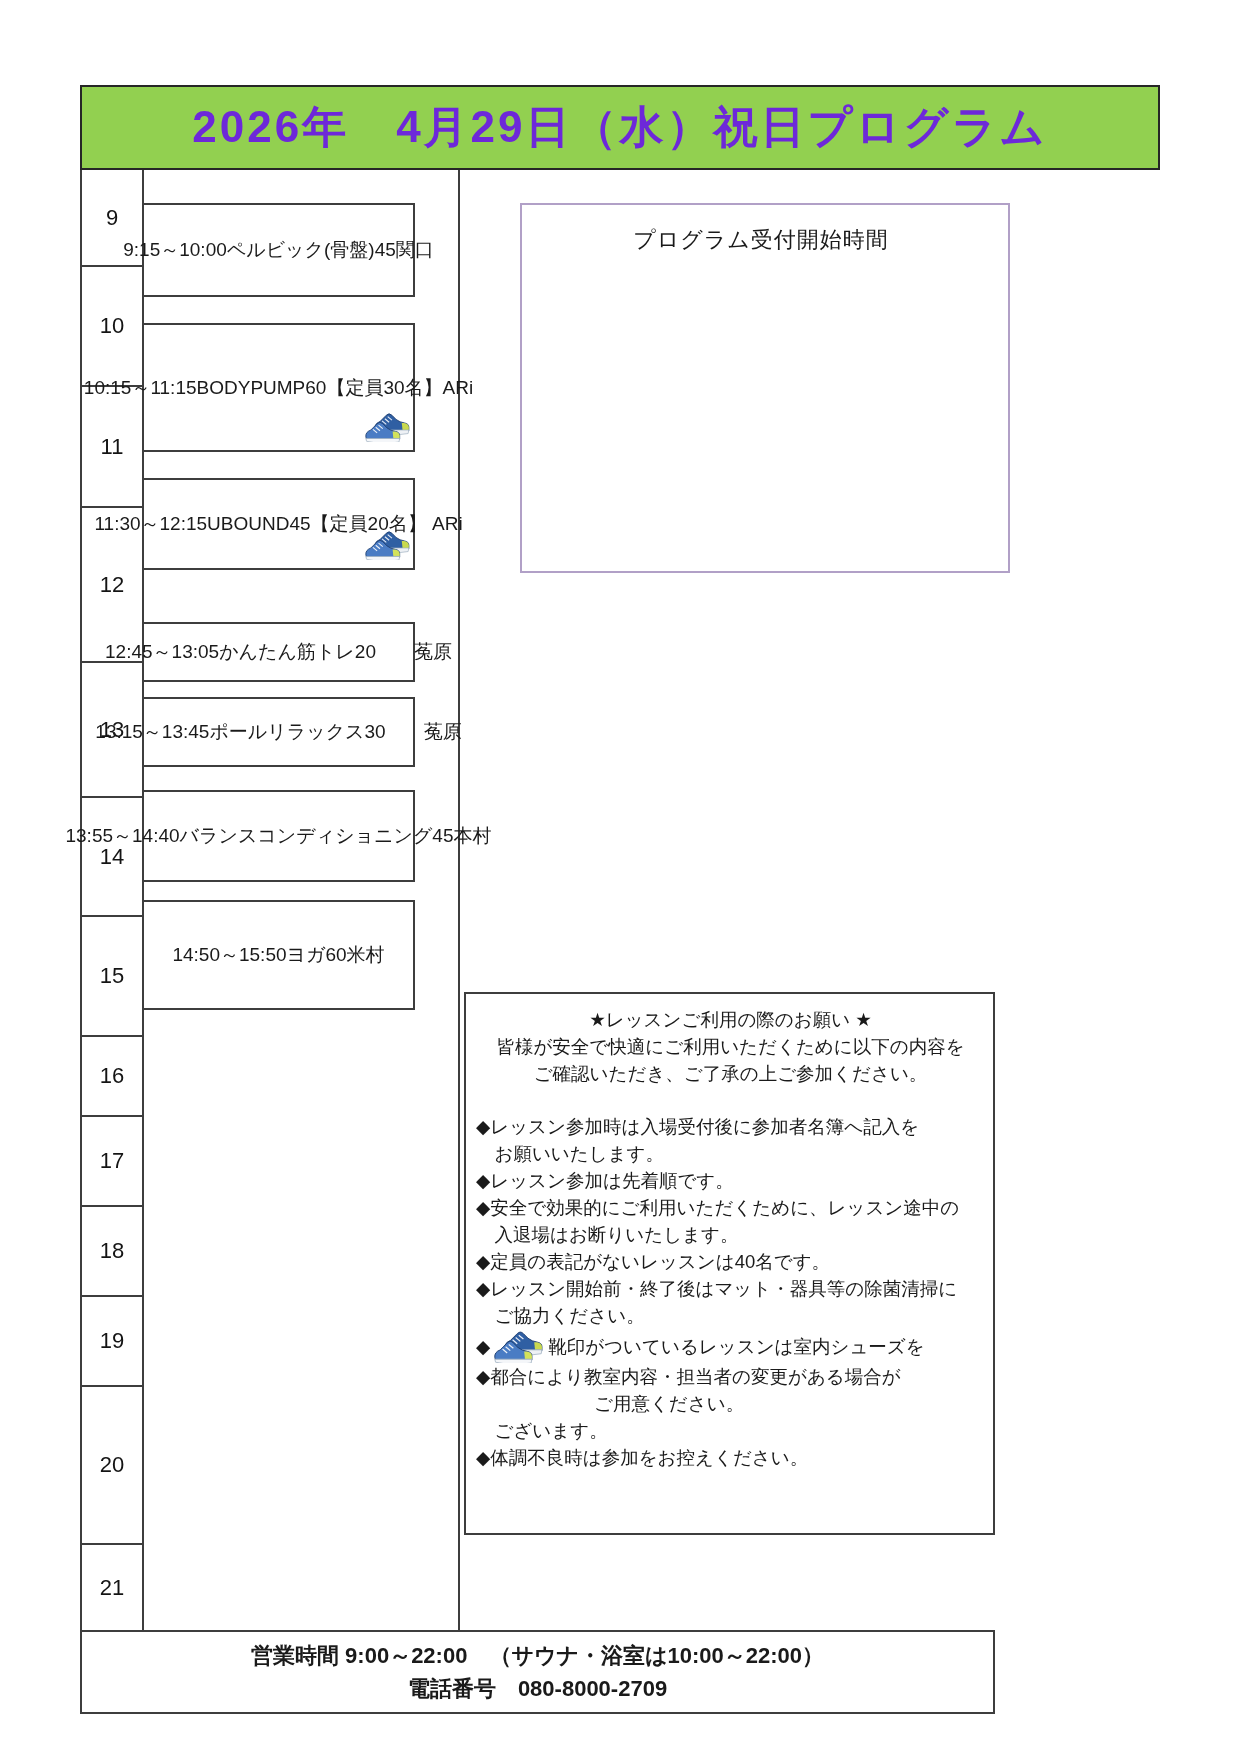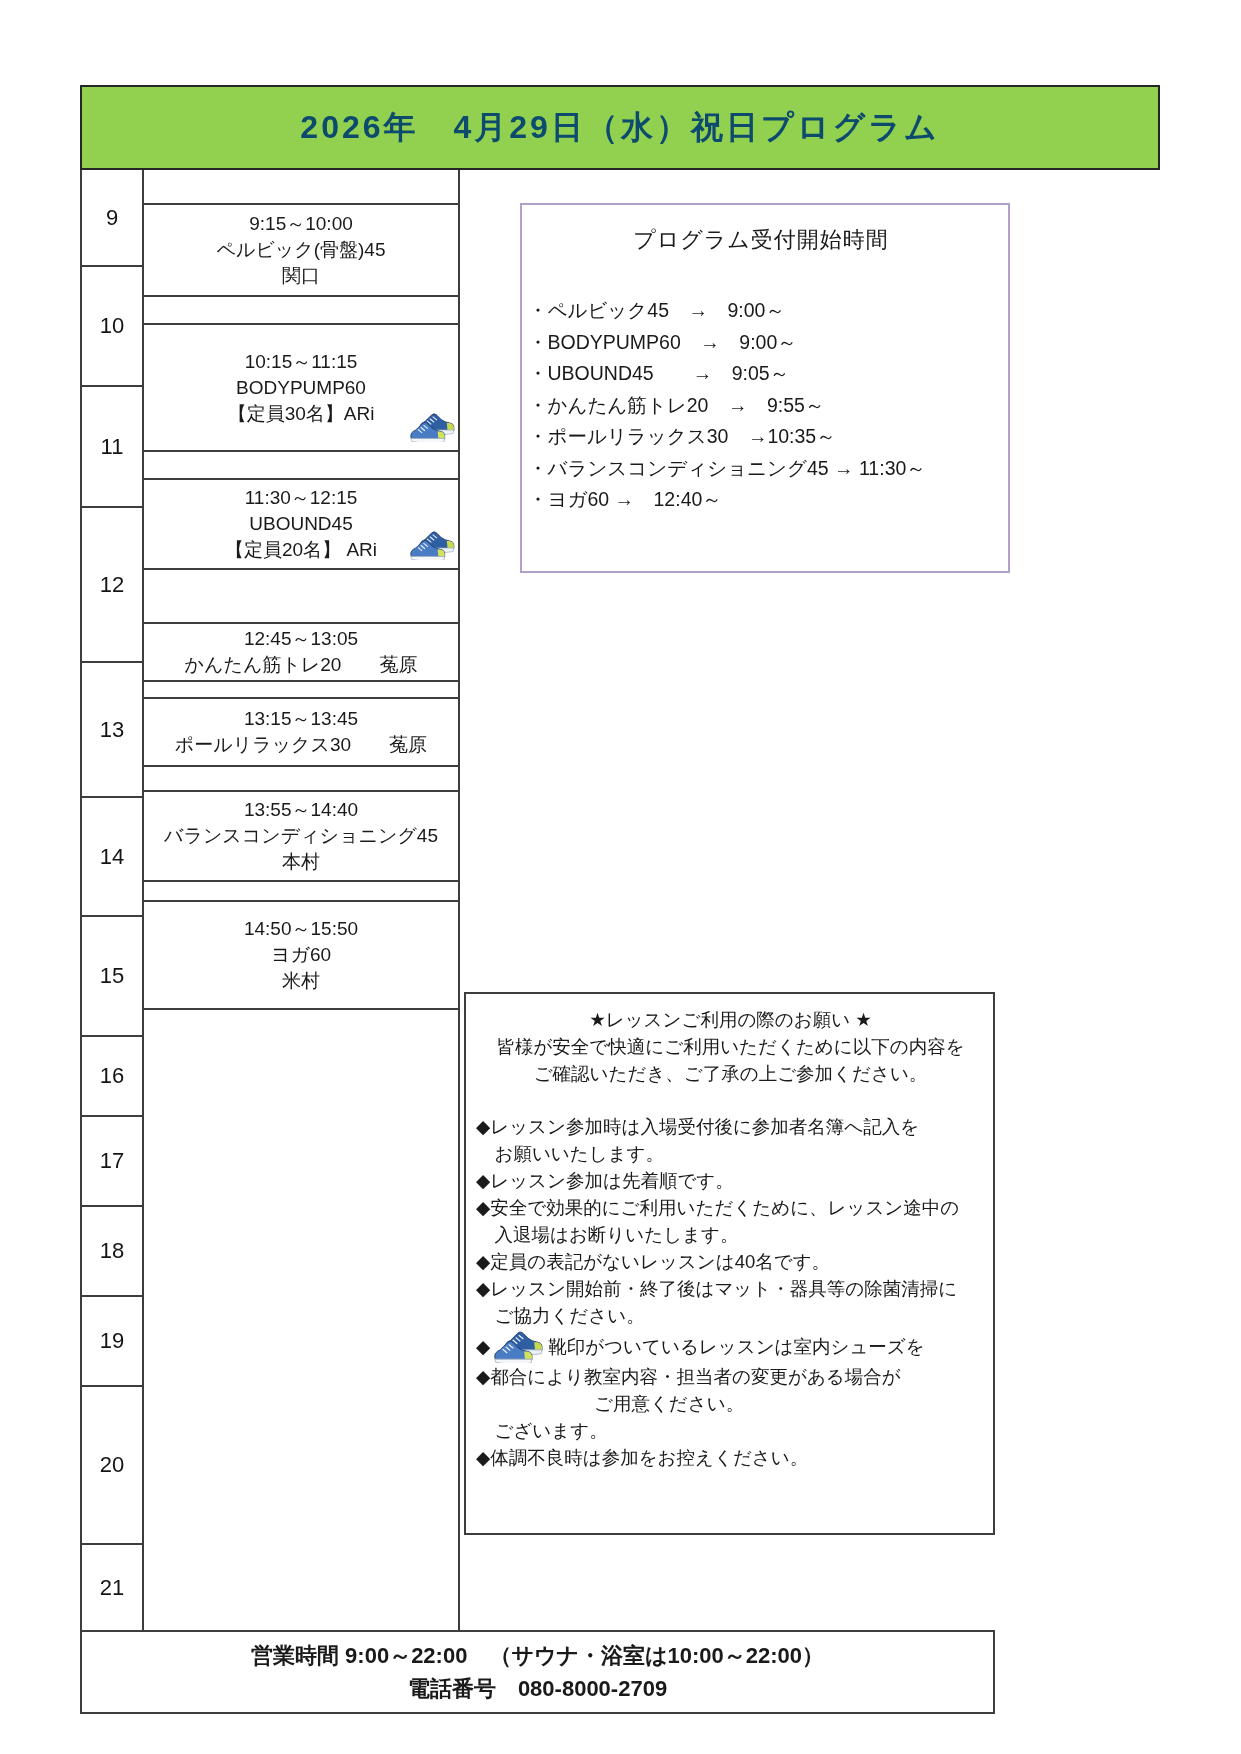--- a/index.html
+++ b/index.html
@@ -3,33 +3,33 @@
 <meta charset="utf-8">
 <style>
   html,body{margin:0;padding:0;background:#ffffff;}
   body{font-family:"Liberation Sans","DejaVu Sans",sans-serif;color:#1a1a1a;}
   .page{position:relative;width:1241px;height:1754px;background:#ffffff;overflow:hidden;}
 
   
   .header{position:absolute;left:80px;top:85px;width:1080px;height:85px;
     background:#92d050;border:2px solid #262626;box-sizing:border-box;
     display:flex;align-items:center;justify-content:center;}
-  .header .title{font-size:32px;font-weight:bold;color:#0c4a6e;letter-spacing:3px;}
+  .header .title{font-size:44px;font-weight:bold;color:#6d28d9;letter-spacing:3px;}
 
   
   .hour-col{position:absolute;left:80px;top:170px;width:62px;height:1460px;
     border-left:2px solid #3d3d3d;box-sizing:border-box;}
   .hour-cell{position:absolute;left:0;width:100%;box-sizing:border-box;
     border-bottom:2px solid #3d3d3d;display:flex;align-items:center;justify-content:center;
     font-size:22px;color:#141414;}
   .hour-cell.last{border-bottom:none;}
   .prog-col{position:absolute;left:142px;top:170px;width:318px;height:1460px;
     border-left:2px solid #3d3d3d;border-right:2px solid #3d3d3d;box-sizing:border-box;}
-  .block{position:absolute;left:-2px;width:318px;box-sizing:border-box;background:#ffffff;
-    border:2px solid #3d3d3d;display:flex;flex-direction:column;align-items:center;justify-content:center;
+  .block{position:absolute;left:-2px;width:273px;box-sizing:border-box;background:#ffffff;
+    border:2px solid #3d3d3d;display:flex;align-items:center;justify-content:center;
     font-size:19px;line-height:26px;text-align:center;}
   .block .ln{white-space:nowrap;}
 
   
   .reception{position:absolute;left:520px;top:203px;width:490px;height:370px;
     border:2px solid #b1a0c7;box-sizing:border-box;background:#ffffff;padding:14px 14px 0 6px;}
   .reception .r-title{text-align:center;font-size:22px;letter-spacing:1px;margin-top:6px;}
   .reception .r-list{margin-top:40px;}
   .reception .r-item{font-size:19.5px;line-height:31.5px;white-space:nowrap;}
 
@@ -147,29 +147,20 @@
 
     <div class="block" style="top:730px;height:110px">
       <div class="ln">14:50～15:50</div>
       <div class="ln">ヨガ60</div>
       <div class="ln">米村</div>
     </div>
   </div>
 
   <div class="reception">
     <div class="r-title">プログラム受付開始時間</div>
-    <div class="r-list">
-      <div class="r-item">・ペルビック45　→　9:00～</div>
-      <div class="r-item">・BODYPUMP60　→　9:00～</div>
-      <div class="r-item">・UBOUND45　　→　9:05～</div>
-      <div class="r-item">・かんたん筋トレ20　→　9:55～</div>
-      <div class="r-item">・ポールリラックス30　→10:35～</div>
-      <div class="r-item">・バランスコンディショニング45 → 11:30～</div>
-      <div class="r-item">・ヨガ60 →　12:40～</div>
-    </div>
   </div>
 
   <div class="notes">
     <div class="c">★レッスンご利用の際のお願い ★</div>
     <div class="c">皆様が安全で快適にご利用いただくために以下の内容を</div>
     <div class="c">ご確認いただき、ご了承の上ご参加ください。</div>
     <div class="gap"></div>
     <div class="note-line">◆レッスン参加時は入場受付後に参加者名簿へ記入を</div>
     <div class="note-line ind">お願いいたします。</div>
     <div class="note-line">◆レッスン参加は先着順です。</div>

